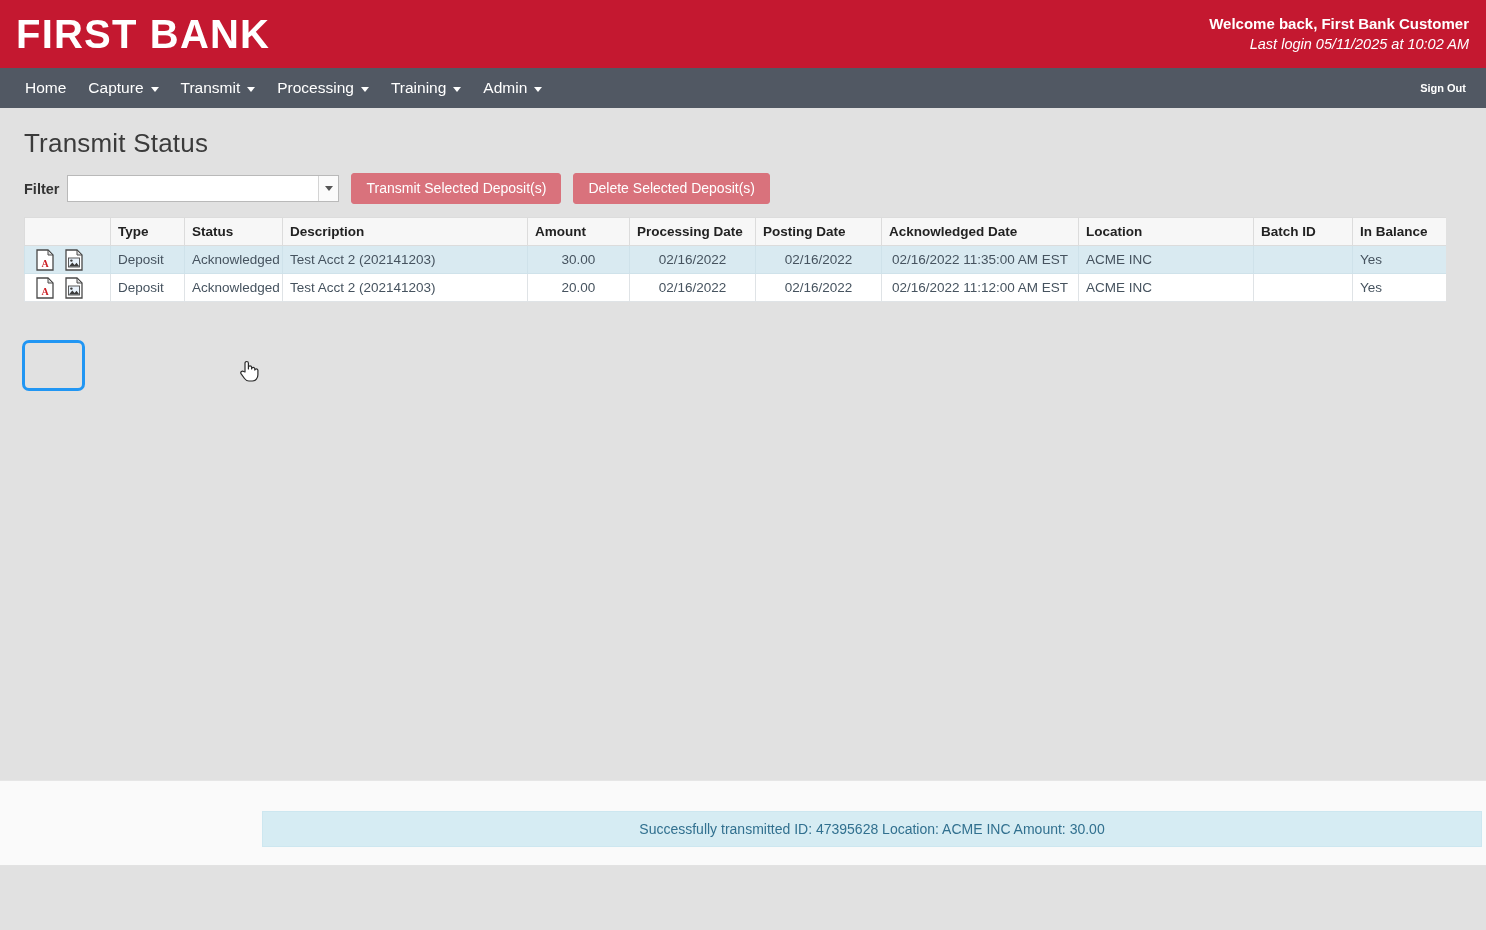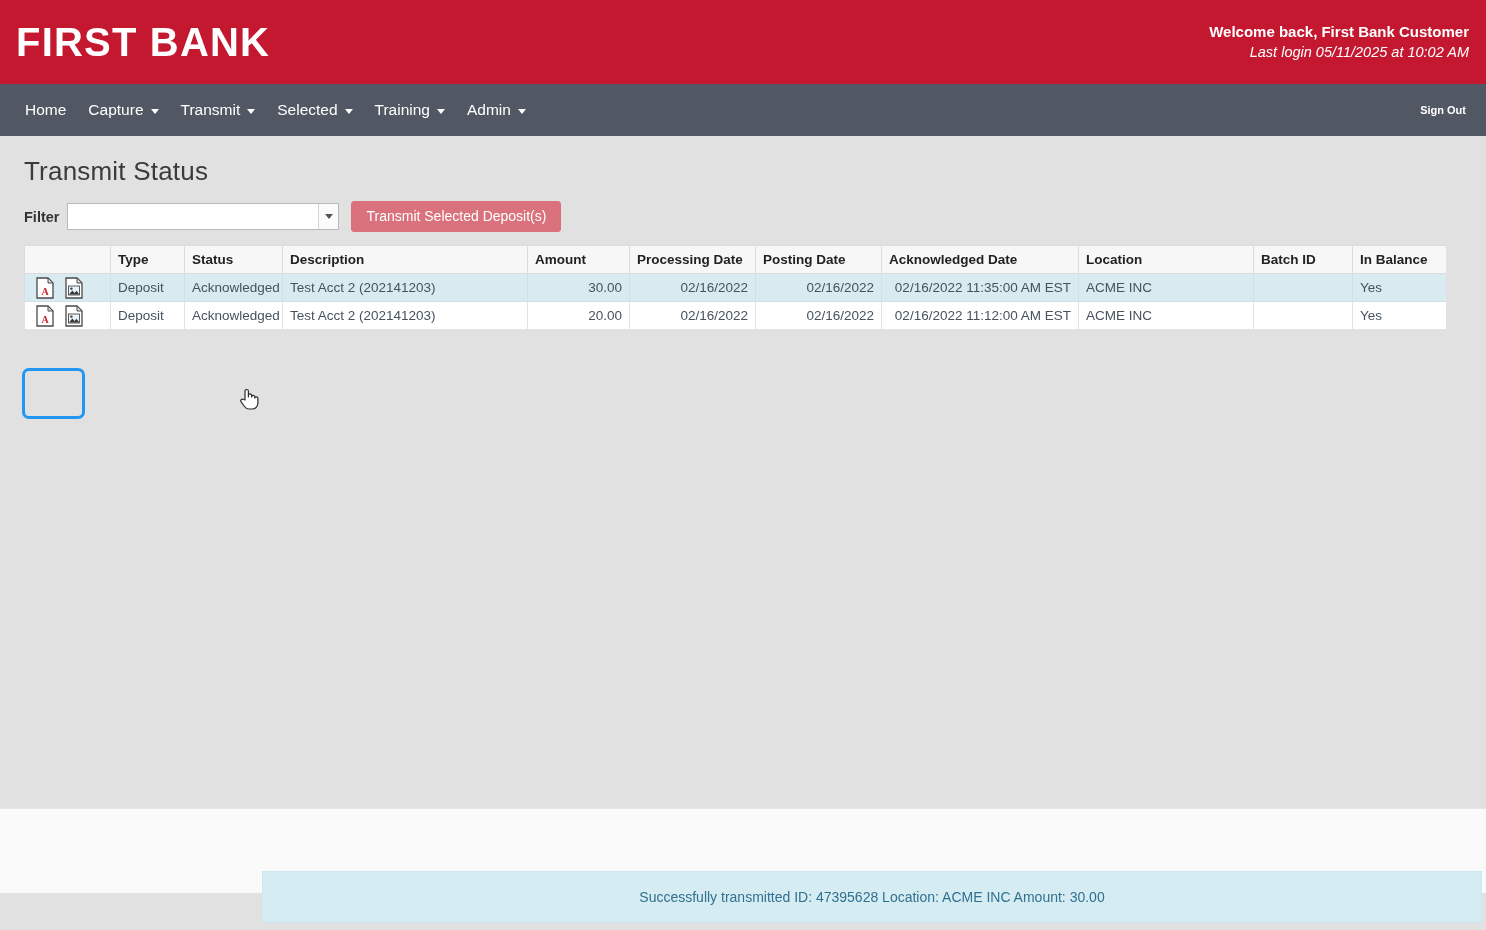--- a/index.html
+++ b/index.html
@@ -11,21 +11,21 @@
     height: 930px;
     overflow: hidden;
     background: #e1e1e1;
     font-family: "Liberation Sans", sans-serif;
     -webkit-font-smoothing: antialiased;
   }
 
   
   .brand-bar {
     position: relative;
-    height: 84px;
+    height: 68px;
     background: #c41830;
     display: flex;
     align-items: center;
     justify-content: space-between;
     padding: 0 14px 0 16px;
     box-sizing: border-box;
   }
   .brand-logo {
     color: #ffffff;
     font-size: 40px;
@@ -45,21 +45,21 @@
     font-weight: bold;
   }
   .welcome-line2 {
     font-size: 14.5px;
     font-style: italic;
     font-weight: normal;
   }
 
   
   .nav-bar {
-    height: 52px;
+    height: 40px;
     background: #515863;
     display: flex;
     align-items: center;
     justify-content: space-between;
     padding: 0 18px 0 14px;
     box-sizing: border-box;
   }
   .nav-left {
     display: flex;
     align-items: center;
@@ -208,21 +208,21 @@
     overflow: hidden;
     color: #46535f;
   }
   table.grid tr.row-selected td {
     background: #d9eaf1;
     border-color: #cfe2ea;
   }
   table.grid tr.row-plain td {
     background: #ffffff;
   }
-  .ta-right { text-align: right; }
+  .ta-right { text-align: center; }
   .col-icons { width: 86px; }
   .col-type { width: 74px; }
   .col-status { width: 98px; }
   .col-desc { width: 245px; }
   .col-amount { width: 102px; }
   .col-proc { width: 126px; }
   .col-post { width: 126px; }
   .col-ack { width: 197px; }
   .col-loc { width: 175px; }
   .col-batch { width: 99px; }
@@ -303,30 +303,29 @@
     margin-left: 8px;
     cursor: pointer;
     line-height: 1.1;
     white-space: nowrap;
   }
   .alert-box {
     position: absolute;
     left: 262px;
     right: 4px;
     top: 30px;
-    height: 52px;
+    height: 36px;
     background: #d6ecf3;
     border: 1px solid #cde7f0;
     box-sizing: border-box;
     display: flex;
     align-items: center;
     justify-content: center;
     color: #31708f;
     font-size: 14px;
-    margin-top: 32px;
   }
   .bottom-fill {
     height: 185px;
     background: #e1e1e1;
   }
 </style>
 </head>
 <body>
 
 <div class="brand-bar">
@@ -344,21 +343,21 @@
     </div>
     <div class="nav-item">
       <span>Capture</span>
       <span class="caret"></span>
     </div>
     <div class="nav-item">
       <span>Transmit</span>
       <span class="caret"></span>
     </div>
     <div class="nav-item">
-      <span>Selected</span>
+      <span>Processing</span>
       <span class="caret"></span>
     </div>
     <div class="nav-item">
       <span>Training</span>
       <span class="caret"></span>
     </div>
     <div class="nav-item">
       <span>Admin</span>
       <span class="caret"></span>
     </div>
@@ -372,20 +371,21 @@
 
   <div class="toolbar">
     <span class="filter-label">Filter</span>
     <div class="combo">
       <input class="combo-input" type="text" value="" style="">
       <div class="combo-arrow">
         <i></i>
       </div>
     </div>
     <button class="btn-action">Transmit Selected Deposit(s)</button>
+    <button class="btn-action">Delete Selected Deposit(s)</button>
   </div>
 
   <div class="table-wrap">
     <table class="grid">
       <colgroup>
         <col class="col-icons">
           <col class="col-type">
           <col class="col-status">
           <col class="col-desc">
         <col class="col-amount">

